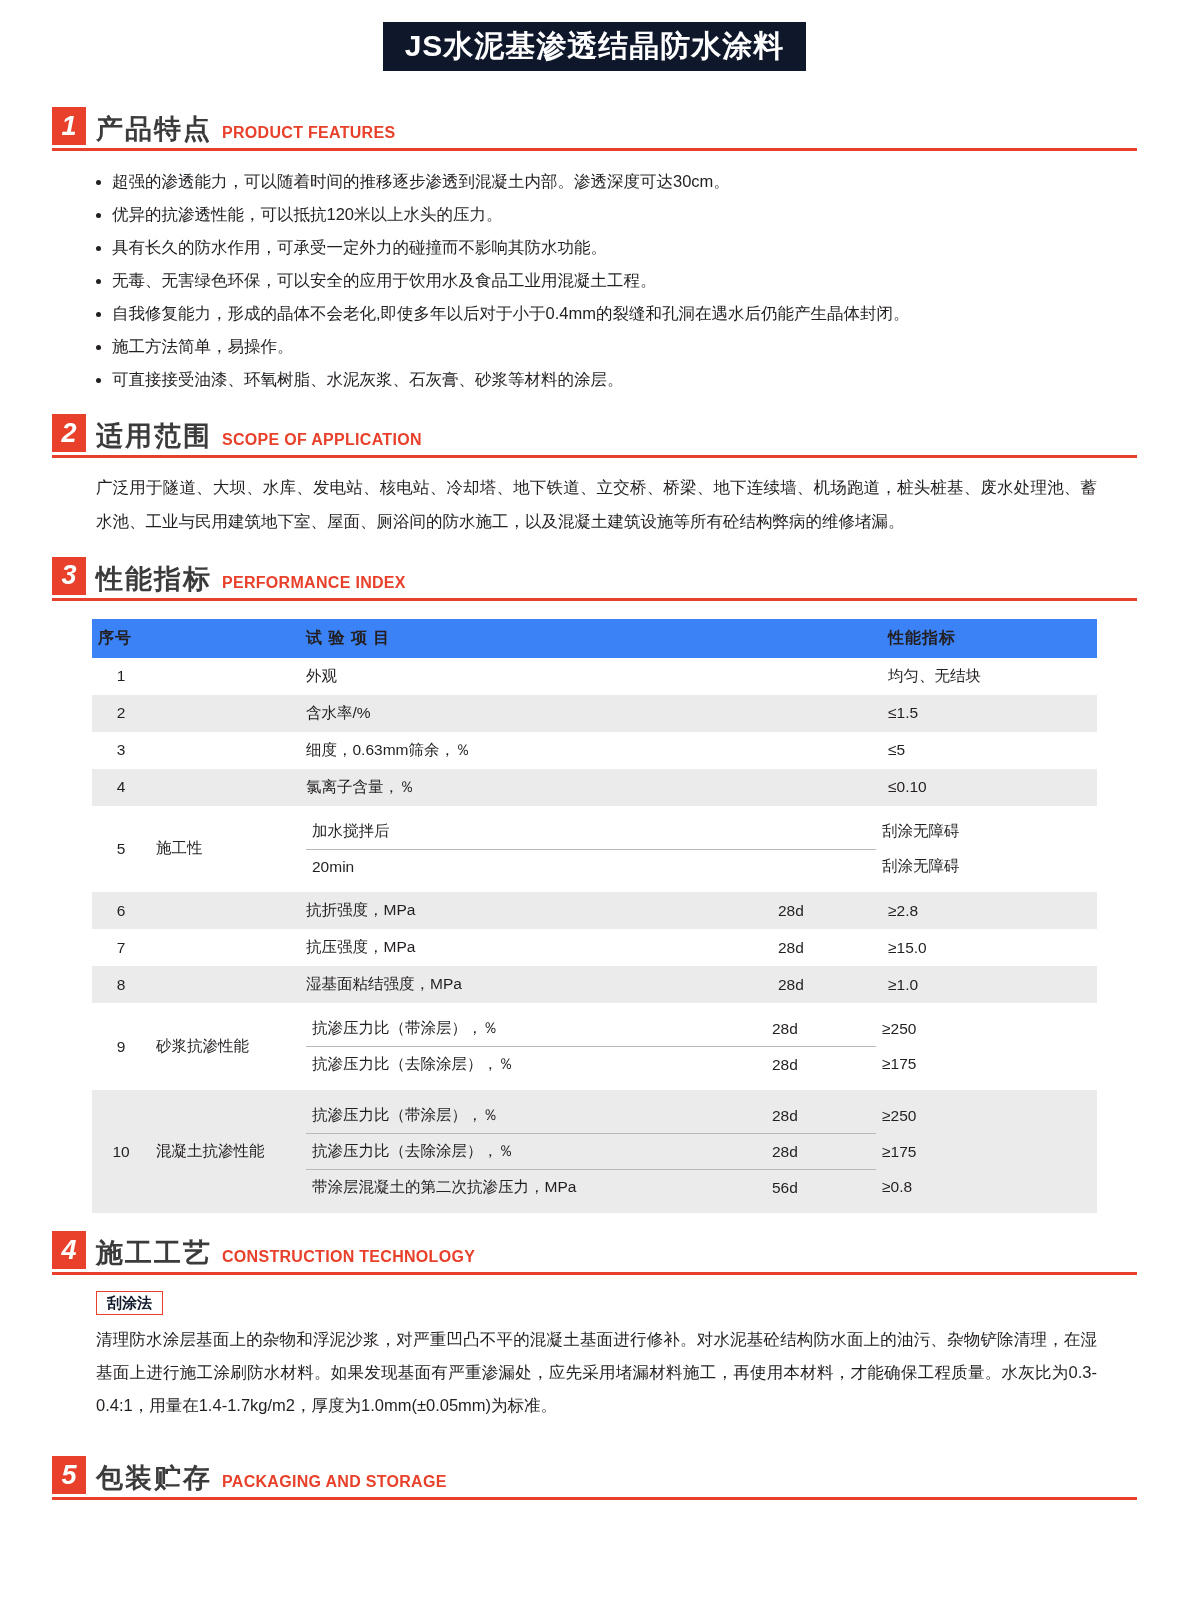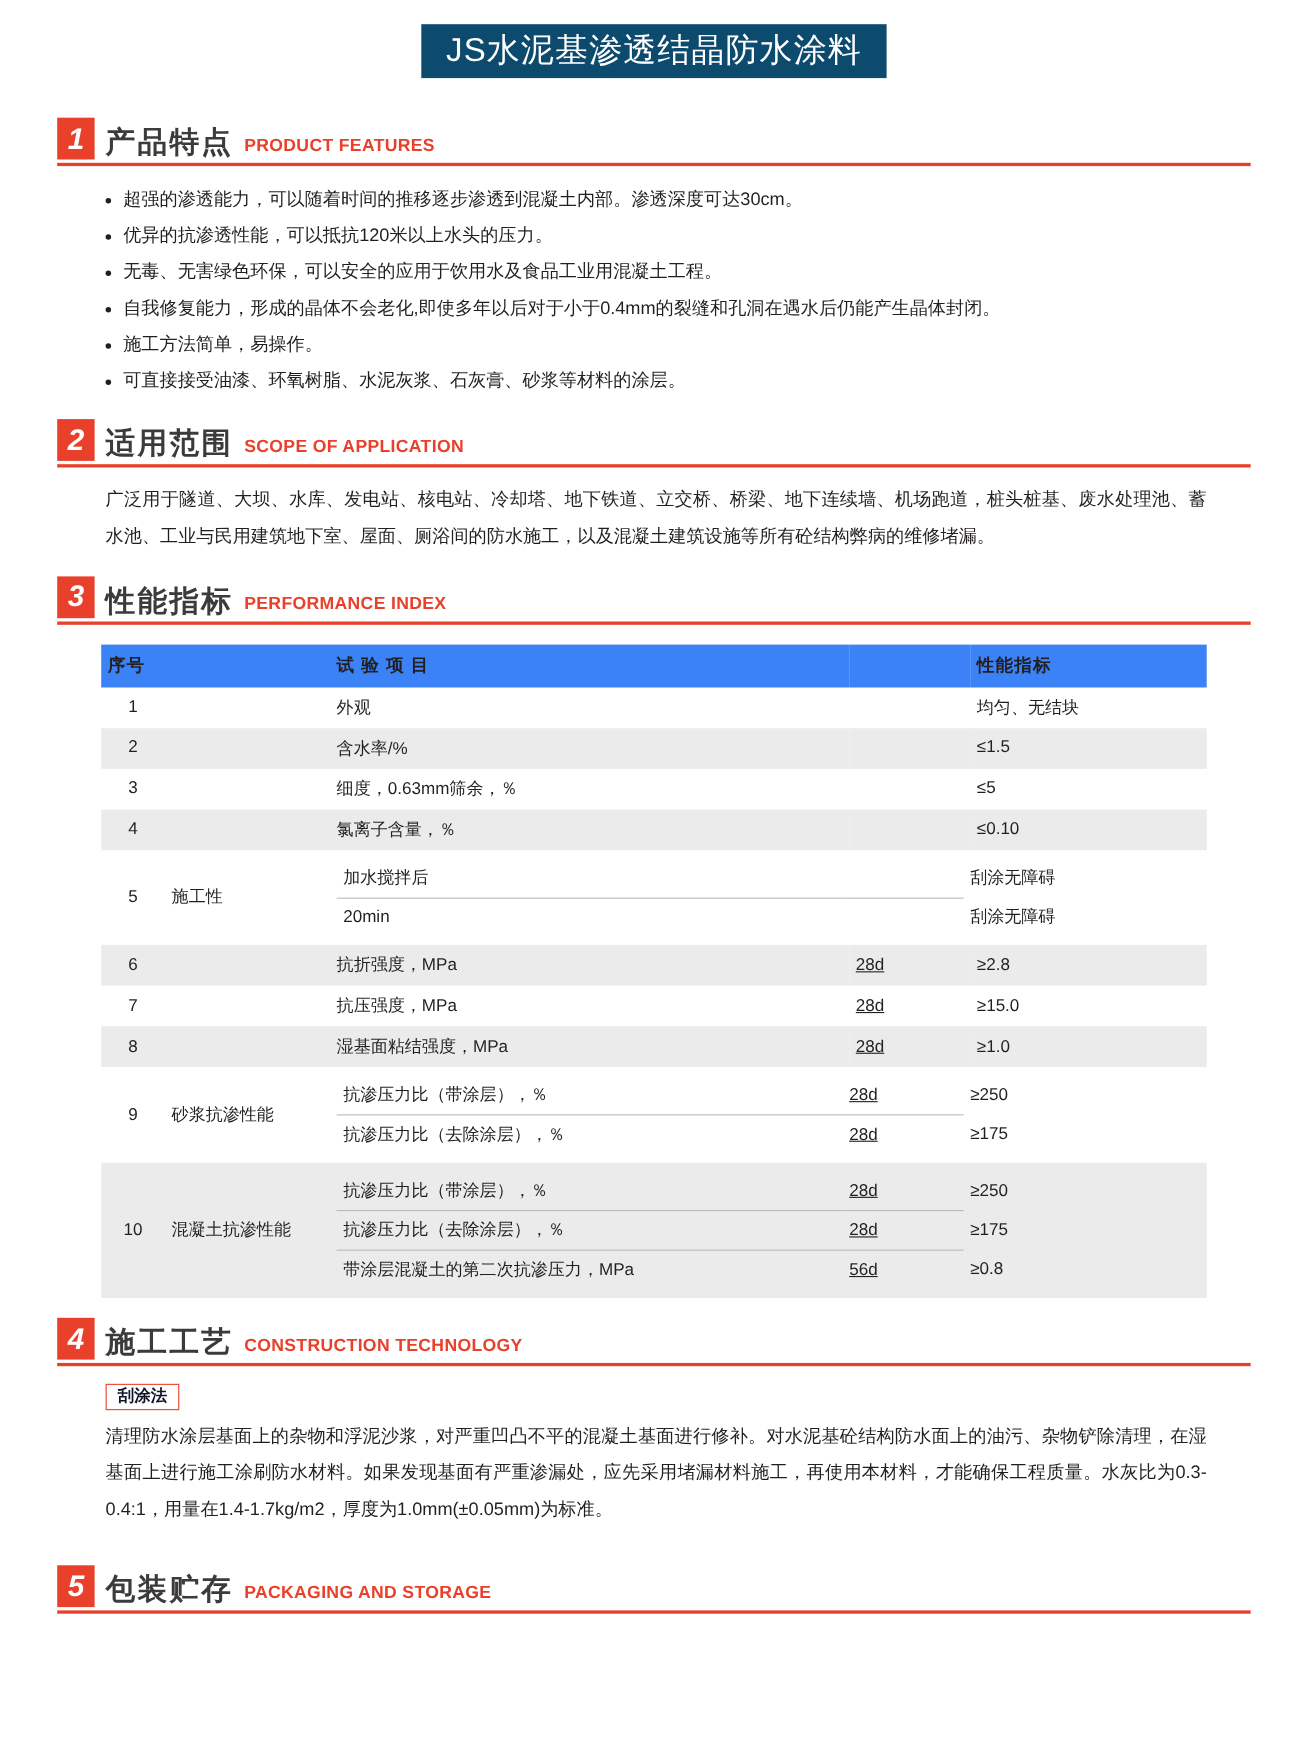--- a/index.html
+++ b/index.html
@@ -17,24 +17,24 @@
   .page { width: 1189px; padding: 0 52px; }
 
   
   .title-wrap {
     text-align: center;
     padding-top: 22px;
     padding-bottom: 18px;
   }
   .title {
     display: inline-block;
-    background: #0c4a6e;
+    background: #0f172a;
     color: #ffffff;
     font-size: 30px;
-    font-weight: normal;
+    font-weight: bold;
     letter-spacing: 1px;
     padding: 7px 22px 9px 22px;
     line-height: 1.1;
   }
 
   
   .sec-head {
     display: flex;
     align-items: flex-end;
     gap: 10px;
@@ -128,21 +128,21 @@
     letter-spacing: 1px;
   }
   table.perf td {
     padding: 8px 6px;
     vertical-align: middle;
   }
   table.perf tr.shade td, table.perf tr.shade th { background: #ebebeb; }
   .c-no { width: 58px; text-align: center; }
   .c-cat { width: 150px; }
   .c-item { width: auto; padding-left: 6px !important; }
-  .c-age { width: 110px; text-decoration: underline; }
+  .c-age { width: 110px; }
   .c-val { width: 215px; }
   .nested { width: 100%; border-collapse: collapse; }
   .nested td { padding: 0; vertical-align: middle; }
   .nested .l { padding: 7px 6px 7px 6px; }
   .nested .r { padding: 7px 6px 7px 6px; }
   .nested tr.bd td.l { border-bottom: 1px solid #b9b9b9; }
 
   
   .tech {
     display: flex;
@@ -178,20 +178,21 @@
   </div>
 
   <div class="sec-head">
     <div class="sec-num">1</div>
     <div class="sec-cn">产品特点</div>
     <div class="sec-en">PRODUCT FEATURES</div>
   </div>
   <ul class="bullets">
     <li>超强的渗透能力，可以随着时间的推移逐步渗透到混凝土内部。渗透深度可达30cm。</li>
     <li>优异的抗渗透性能，可以抵抗120米以上水头的压力。</li>
+    <li>具有长久的防水作用，可承受一定外力的碰撞而不影响其防水功能。</li>
     <li>无毒、无害绿色环保，可以安全的应用于饮用水及食品工业用混凝土工程。</li>
     <li>自我修复能力，形成的晶体不会老化,即使多年以后对于小于0.4mm的裂缝和孔洞在遇水后仍能产生晶体封闭。</li>
     <li>施工方法简单，易操作。</li>
     <li>可直接接受油漆、环氧树脂、水泥灰浆、石灰膏、砂浆等材料的涂层。</li>
   </ul>
 
   <div class="sec-head">
     <div class="sec-num">2</div>
     <div class="sec-cn">适用范围</div>
     <div class="sec-en">SCOPE OF APPLICATION</div>

